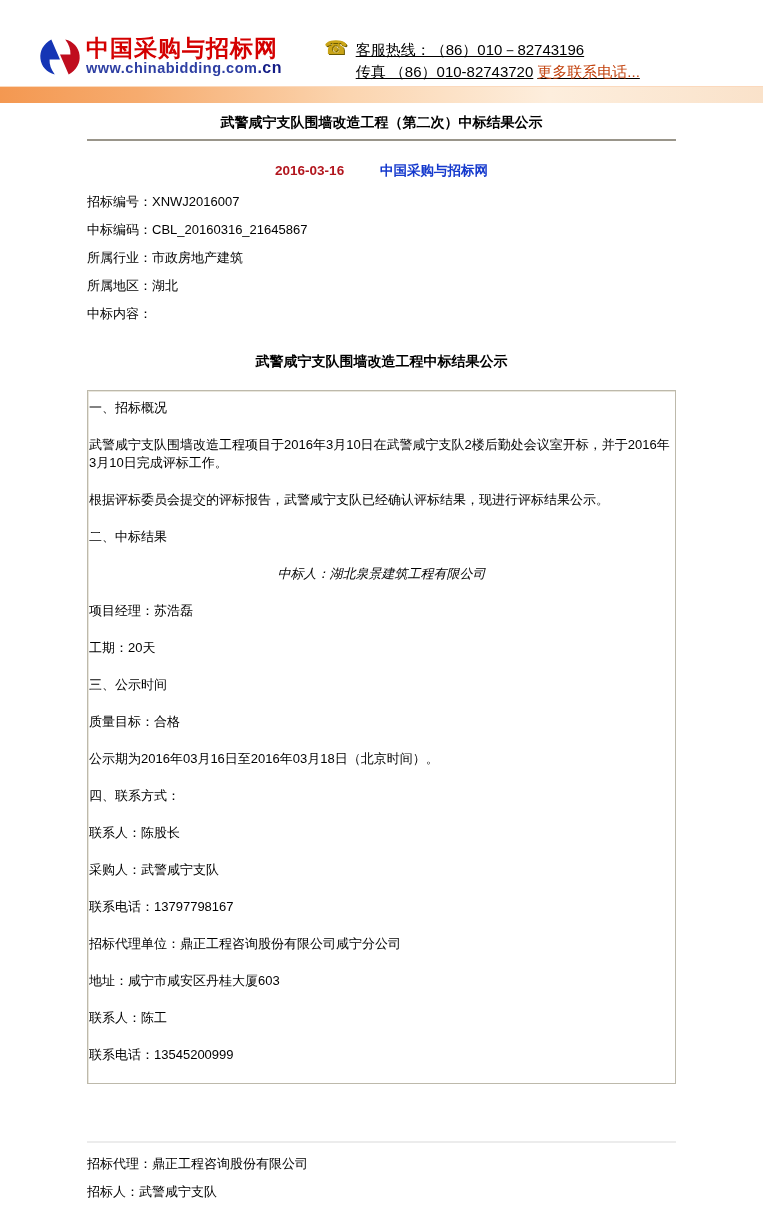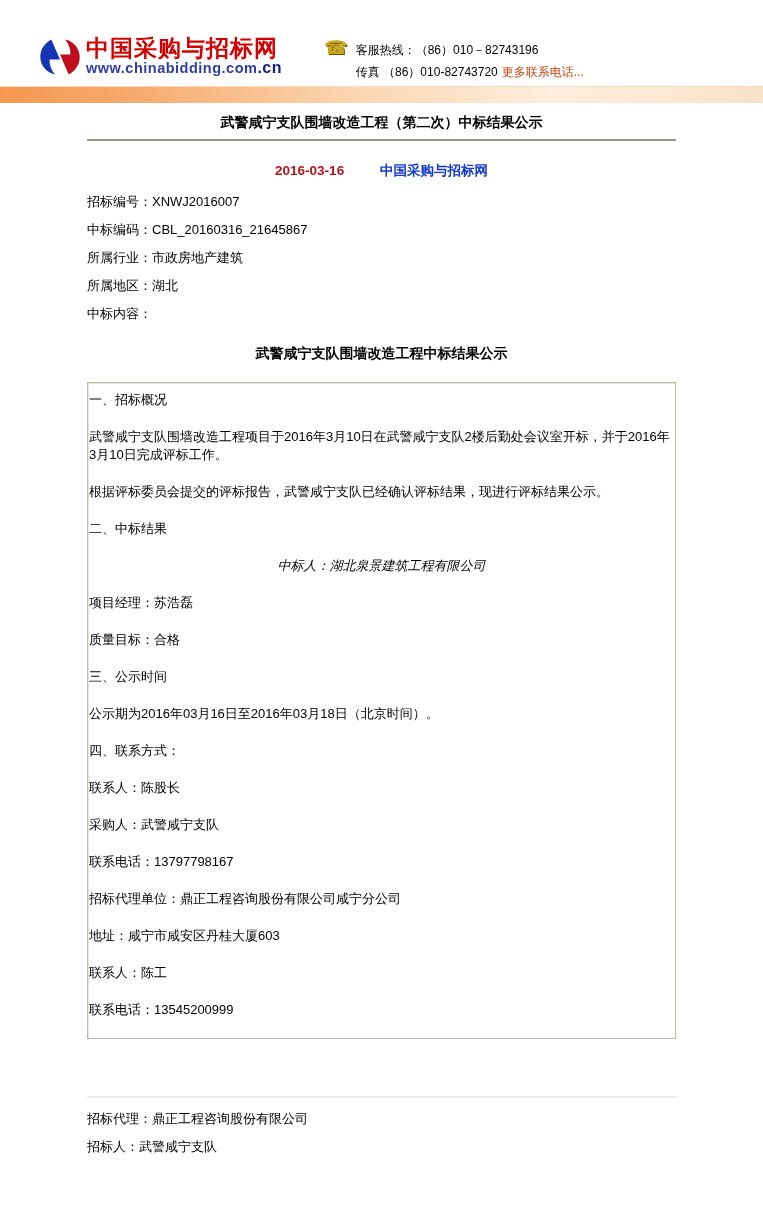--- a/index.html
+++ b/index.html
@@ -40,21 +40,21 @@
   .logo-url .url-cn { color: #141d86; font-size: 16px; font-weight: 900; }
 
   .contact { display: flex; margin-left: 42px; padding-top: 2px; }
   .phone-icon {
     font-size: 19px;
     color: #c9a417;
     line-height: 18px;
     margin-right: 8px;
     text-shadow: 1px 1px 0 #6b5a00;
   }
-  .contact-lines { font-size: 12px; color: #000; }
+  .contact-lines { font-size: 15px; color: #000; text-decoration: underline; }
   .contact-lines > div { line-height: 22px; white-space: nowrap; }
   .more-link { color: #c2410c; cursor: pointer; text-decoration: none; margin-left: 4px; }
 
   .orange-bar {
     width: 763px;
     height: 17px;
     background: linear-gradient(90deg, #f49851 0%, #f6ab6e 18%, #fbd4ae 45%, #fdeedd 72%, #fae2ca 100%);
     border-top: 1px solid #fbd9bd;
   }
 
@@ -81,21 +81,21 @@
   .meta-row .publish-date { color: #b2151d; margin-right: 32px; }
   .meta-row .source { color: #1439cd; cursor: pointer; }
 
   .fields { margin-top: 15px; }
   .fields .field { margin: 0 0 15px; line-height: 13px; }
 
   .article-subtitle {
     font-size: 14px;
     font-weight: bold;
     text-align: center;
-    margin: 26px 0 0;
+    margin: 34px 0 0;
     line-height: 15px;
   }
 
   .content-box {
     border: 1px solid #bdb9ab;
     box-shadow: inset 1px 1px 0 #e9e6dc;
     margin-top: 21px;
     padding: 8px 1px 0;
   }
   .content-box p {
@@ -171,24 +171,25 @@
 
         <p class="box-para">根据评标委员会提交的评标报告，武警咸宁支队已经确认评标结果，现进行评标结果公示。</p>
 
         <p class="box-para">二、中标结果</p>
 
         <p class="box-para center">中标人：湖北泉景建筑工程有限公司</p>
 
 
         <p class="box-para">项目经理：苏浩磊</p>
 
+        <p class="box-para">工期：20天</p>
+
+        <p class="box-para">三、公示时间</p>
 
         <p class="box-para">质量目标：合格</p>
-
-        <p class="box-para">三、公示时间</p>
 
         <p class="box-para">公示期为2016年03月16日至2016年03月18日（北京时间）。</p>
 
         <p class="box-para">四、联系方式：</p>
 
         <p class="box-para">联系人：陈股长</p>
 
         <p class="box-para">采购人：武警咸宁支队</p>
 
         <p class="box-para">联系电话：13797798167</p>

